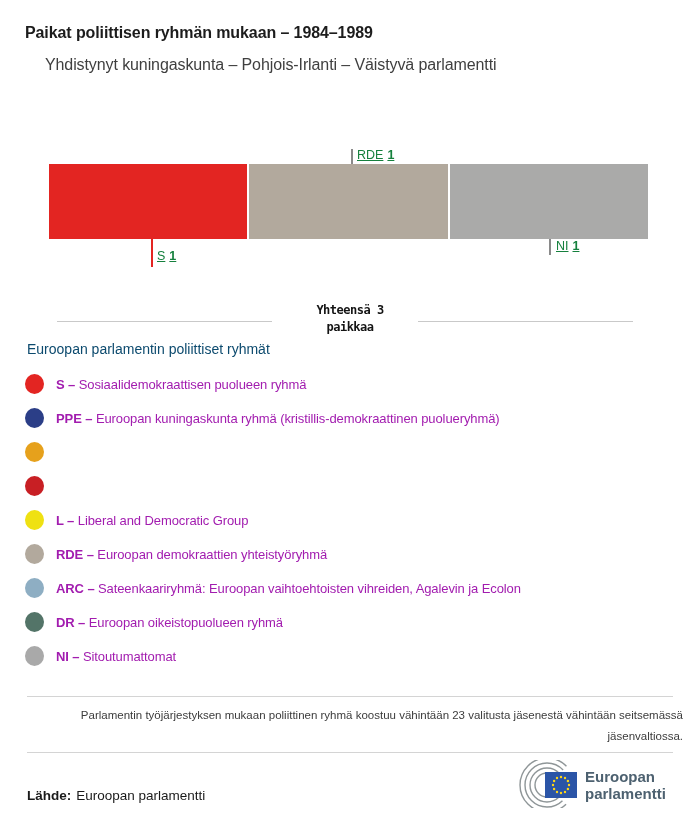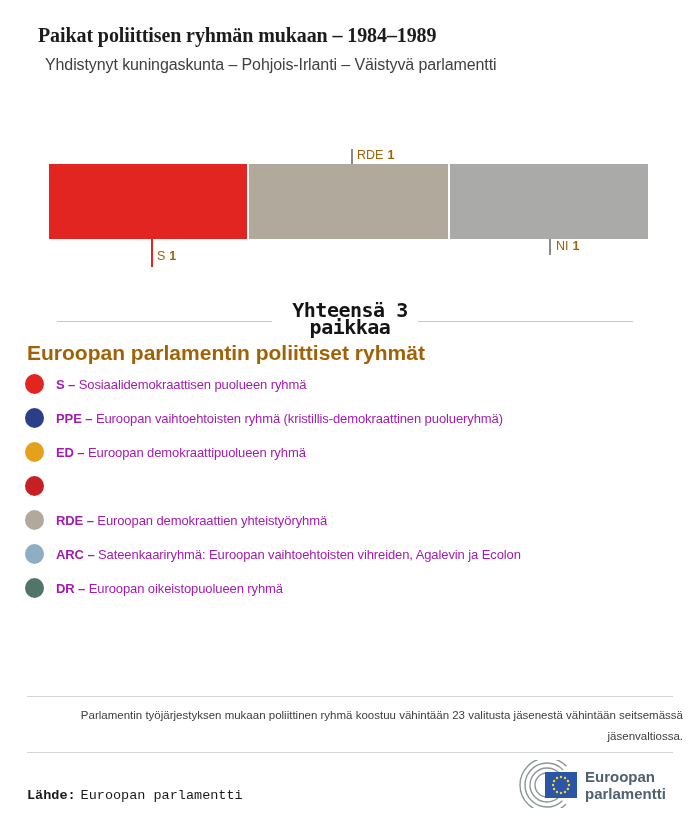--- a/index.html
+++ b/index.html
@@ -1,60 +1,60 @@
 <!DOCTYPE html>
 <html><head>
 <meta charset="utf-8">
 <style>
   html,body{margin:0;padding:0;background:#fff;}
   #page{position:relative;width:700px;height:820px;background:#ffffff;
         font-family:"Liberation Sans",sans-serif;overflow:hidden;color:#1d1d1d;}
   .abs{position:absolute;}
 
-  .title{left:38px;top:24px;font-size:20px;font-weight:bold;color:#1c1c1c;letter-spacing:-0.1px;font-family:Liberation Serif, serif;}
+  .title{left:25px;top:24px;font-size:16px;font-weight:bold;color:#1c1c1c;letter-spacing:-0.1px;}
   .subtitle{left:45px;top:56px;font-size:16px;color:#3f3f3f;letter-spacing:-0.1px;}
 
   
   .bar{left:49px;top:164px;width:599px;height:75px;display:flex;gap:2px;}
   .bar-segment{height:100%;}
 
   .tick{position:absolute;width:2px;}
   .tick-rde{left:351px;top:149px;height:15px;background:#8a8a8a;}
   .tick-s{left:151px;top:239px;height:28px;background:#e32522;}
   .tick-ni{left:549px;top:239px;height:16px;background:#8a8a8a;}
 
-  .callout-label{position:absolute;font-size:12.5px;color:#a16207;white-space:nowrap;}
+  .callout-label{position:absolute;font-size:12.5px;color:#15803d;white-space:nowrap;text-decoration:underline;}
   .callout-label b{margin-left:4px;font-weight:bold;}
   .lbl-rde{left:357px;top:148px;}
   .lbl-s{left:157px;top:249px;text-align:center;}
   .lbl-ni{left:556px;top:239px;}
 
   
   .total-line{position:absolute;top:321px;width:215px;height:1px;background:#c9c9c9;}
   .line-left{left:57px;}
   .line-right{left:418px;}
   .total-wrap{left:250px;top:302px;width:200px;text-align:center;
               font-family:"DejaVu Sans Mono",monospace;font-weight:bold;
-              font-size:20px;line-height:17px;color:#141414;letter-spacing:-0.5px;}
+              font-size:12px;line-height:17px;color:#141414;letter-spacing:-0.5px;}
 
-  .legend-heading{left:27px;top:341px;font-size:21px;font-weight:bold;color:#a16207;}
+  .legend-heading{left:27px;top:341px;font-size:14px;font-weight:normal;color:#0c4a6e;}
 
   .legend-list{left:25px;top:367px;width:665px;}
   .legend-row{height:34px;display:flex;align-items:center;}
   .legend-dot{width:19px;height:20px;border-radius:50%;margin-right:12px;flex:none;}
   .legend-text{font-size:13px;color:#a21caf;letter-spacing:-0.1px;white-space:nowrap;}
   .legend-text b{font-weight:bold;}
 
   .divider{position:absolute;left:27px;width:646px;height:1px;background:#d4d4d4;}
   #divider-1{top:696px;}
   #divider-2{top:752px;}
 
   .footnote{left:27px;top:705px;width:656px;font-size:11.5px;line-height:21px;color:#3c3c3c;text-align:right;}
 
-  .source{left:27px;top:788px;font-size:13.5px;color:#1a1a1a;font-family:Liberation Mono, monospace;}
+  .source{left:27px;top:788px;font-size:13.5px;color:#1a1a1a;}
   .source b{margin-right:5px;}
 
   .logo{left:505px;top:760px;width:172px;height:48px;}
 </style>
 </head>
 <body>
 
 <div id="page">
 
   <div class="abs title">Paikat poliittisen ryhmän mukaan – 1984–1989</div>
@@ -83,40 +83,47 @@
   <div class="total-line line-right"></div>
 
   <div class="abs legend-heading">Euroopan parlamentin poliittiset ryhmät</div>
   <div class="abs legend-list">
       <div class="legend-row">
         <span class="legend-dot" style="background: rgb(227, 37, 34);"></span>
         <span class="legend-text"><b>S – </b><span>Sosiaalidemokraattisen puolueen ryhmä</span></span>
       </div>
       <div class="legend-row">
         <span class="legend-dot" style="background: rgb(43, 62, 135);"></span>
-        <span class="legend-text"><b>PPE – </b><span>Euroopan vaihtoehtoisten ryhmä (kristillis-demokraattinen puolueryhmä)</span></span>
+        <span class="legend-text"><b>PPE – </b><span>Euroopan kuningaskunta ryhmä (kristillis-demokraattinen puolueryhmä)</span></span>
       </div>
       <div class="legend-row">
         <span class="legend-dot" style="background: rgb(230, 161, 28);"></span>
-        <span class="legend-text"><b>ED – </b><span>Euroopan demokraattipuolueen ryhmä</span></span>
       </div>
       <div class="legend-row">
         <span class="legend-dot" style="background: rgb(200, 31, 36);"></span>
+      </div>
+      <div class="legend-row">
+        <span class="legend-dot" style="background: rgb(239, 225, 18);"></span>
+        <span class="legend-text"><b>L – </b><span>Liberal and Democratic Group</span></span>
       </div>
       <div class="legend-row">
         <span class="legend-dot" style="background: rgb(178, 169, 157);"></span>
         <span class="legend-text"><b>RDE – </b><span>Euroopan demokraattien yhteistyöryhmä</span></span>
       </div>
       <div class="legend-row">
         <span class="legend-dot" style="background: rgb(142, 174, 195);"></span>
         <span class="legend-text"><b>ARC – </b><span>Sateenkaariryhmä: Euroopan vaihtoehtoisten vihreiden, Agalevin ja Ecolon</span></span>
       </div>
       <div class="legend-row">
         <span class="legend-dot" style="background: rgb(83, 116, 104);"></span>
         <span class="legend-text"><b>DR – </b><span>Euroopan oikeistopuolueen ryhmä</span></span>
+      </div>
+      <div class="legend-row">
+        <span class="legend-dot" style="background: rgb(169, 169, 169);"></span>
+        <span class="legend-text"><b>NI – </b><span>Sitoutumattomat</span></span>
       </div>
     </div>
 
   <div class="divider" id="divider-1"></div>
   <div class="abs footnote">Parlamentin työjärjestyksen mukaan poliittinen ryhmä koostuu vähintään 23 valitusta jäsenestä vähintään seitsemässä jäsenvaltiossa.</div>
   <div class="divider" id="divider-2"></div>
 
   <div class="abs source"><b>Lähde:</b><span>Euroopan parlamentti</span></div>
 
   <svg class="abs logo" viewBox="0 0 172 48" width="172" height="48">

